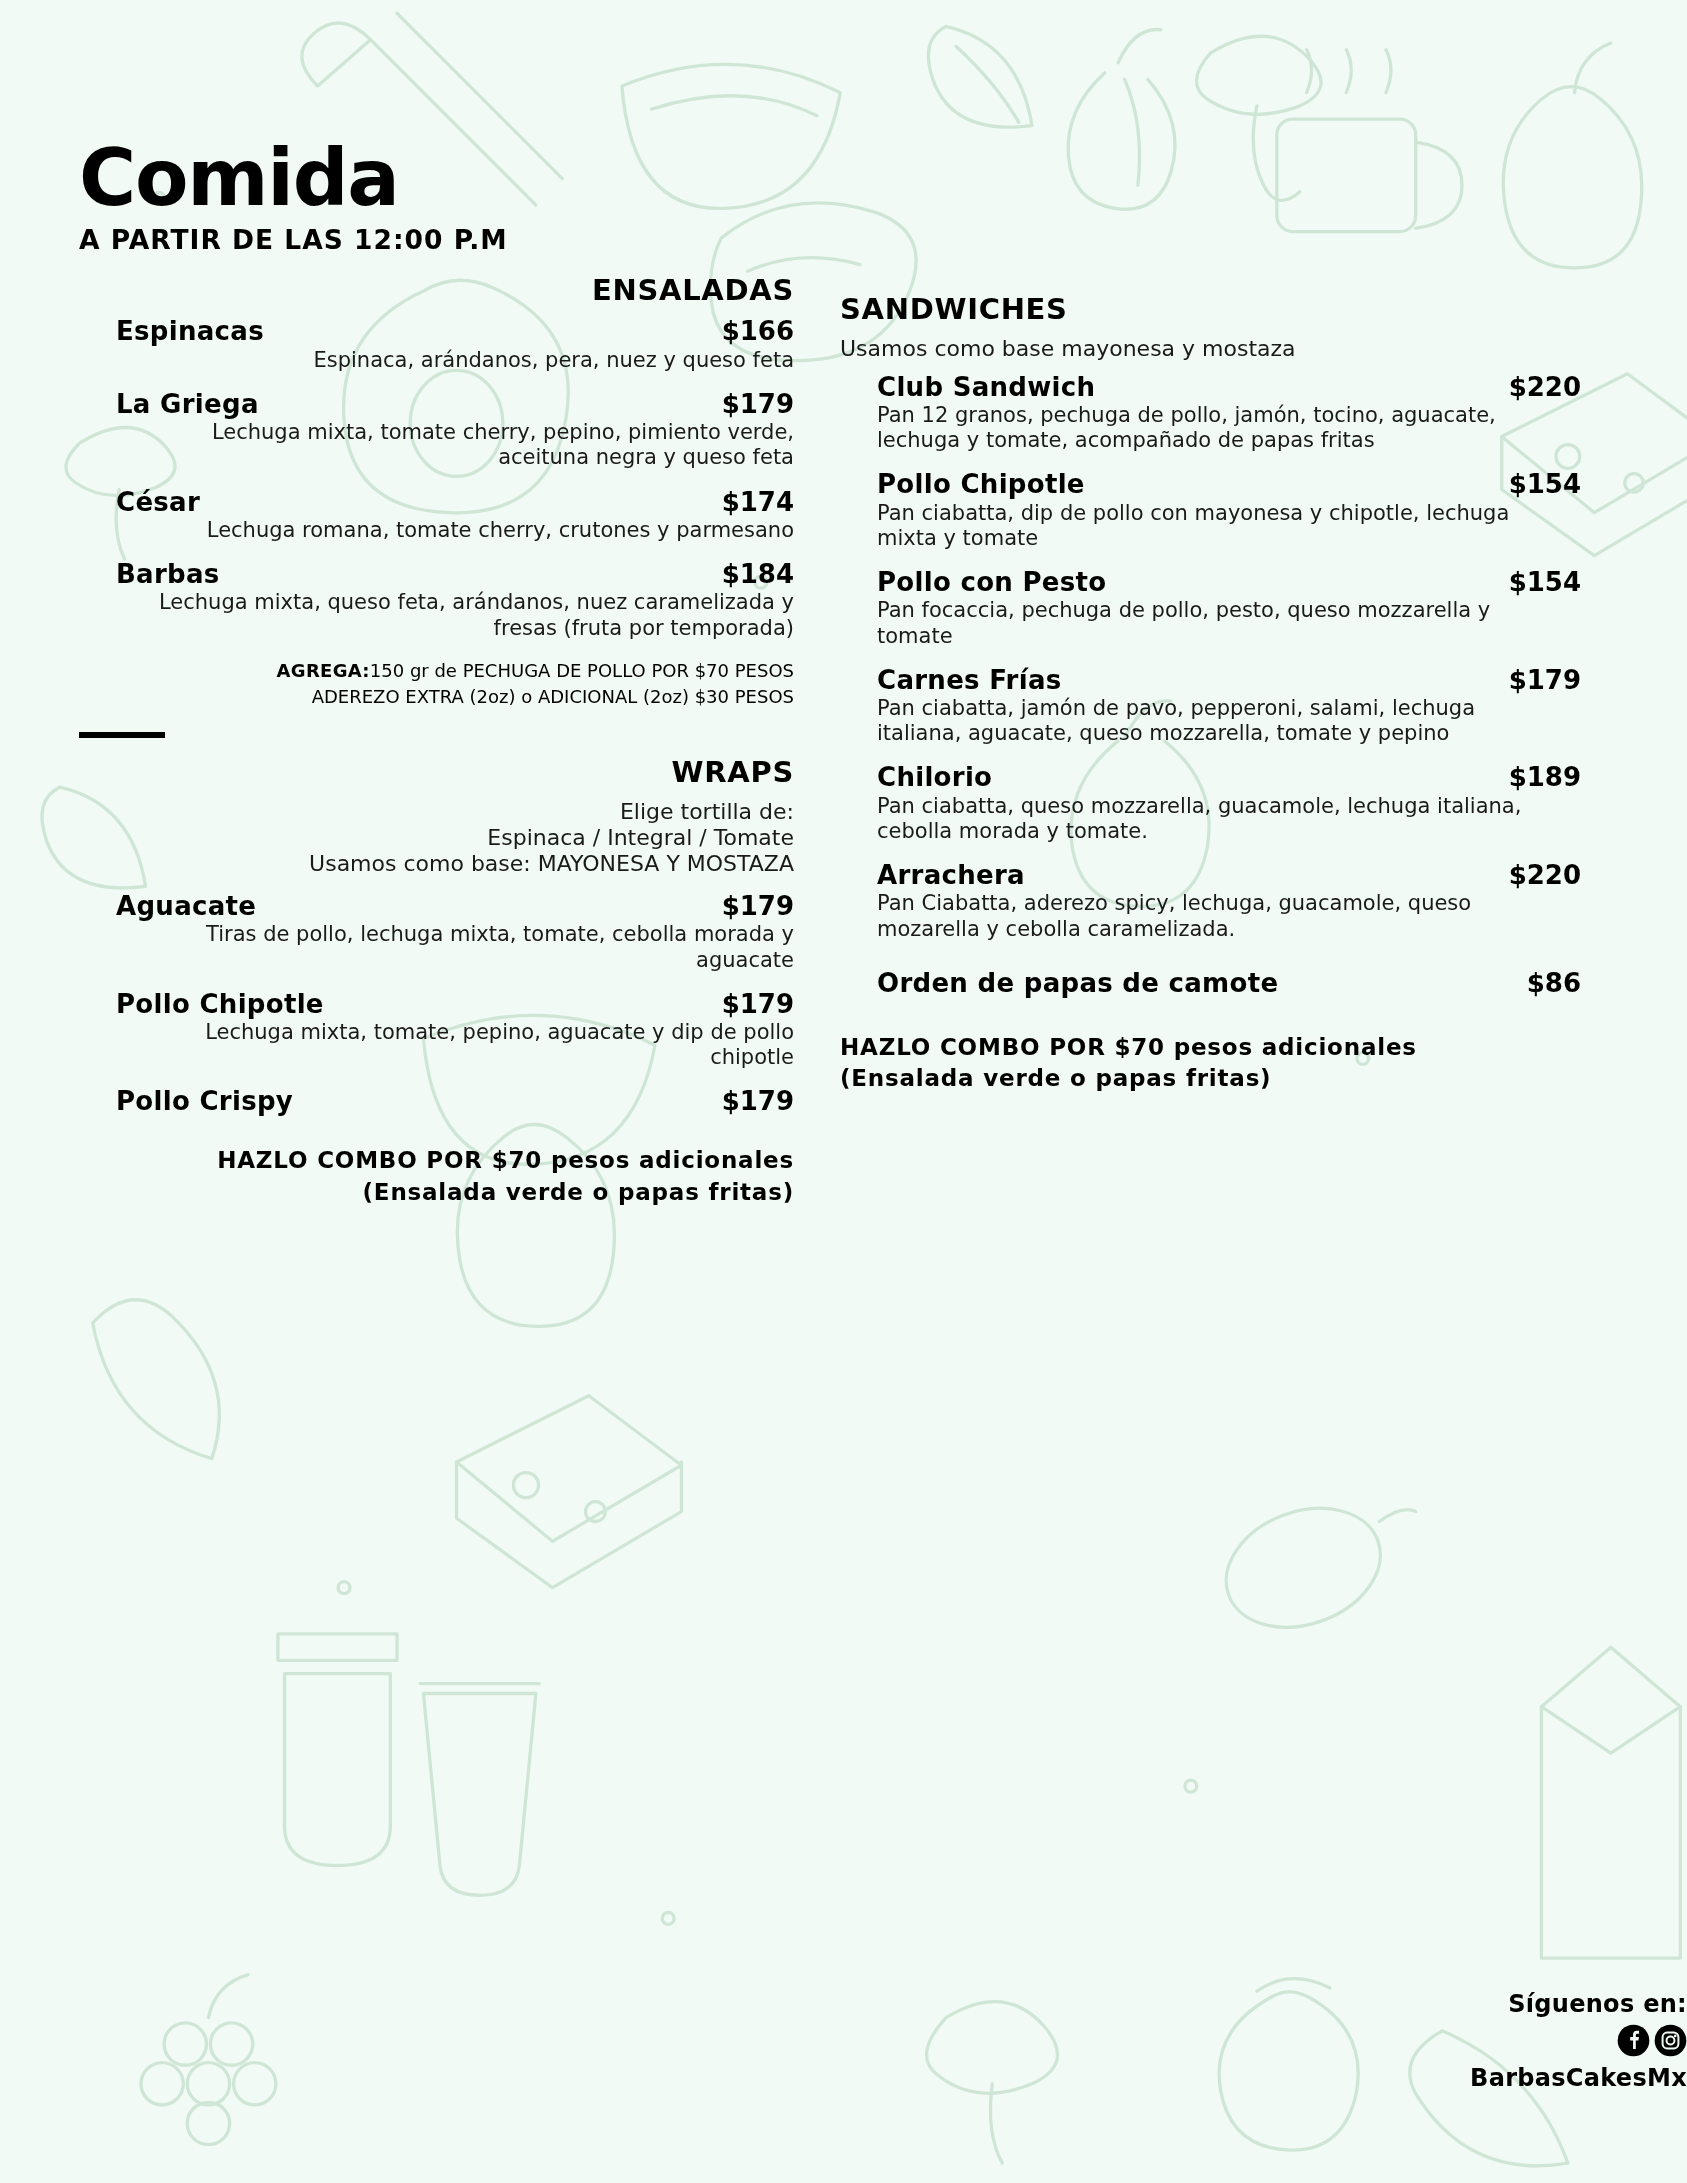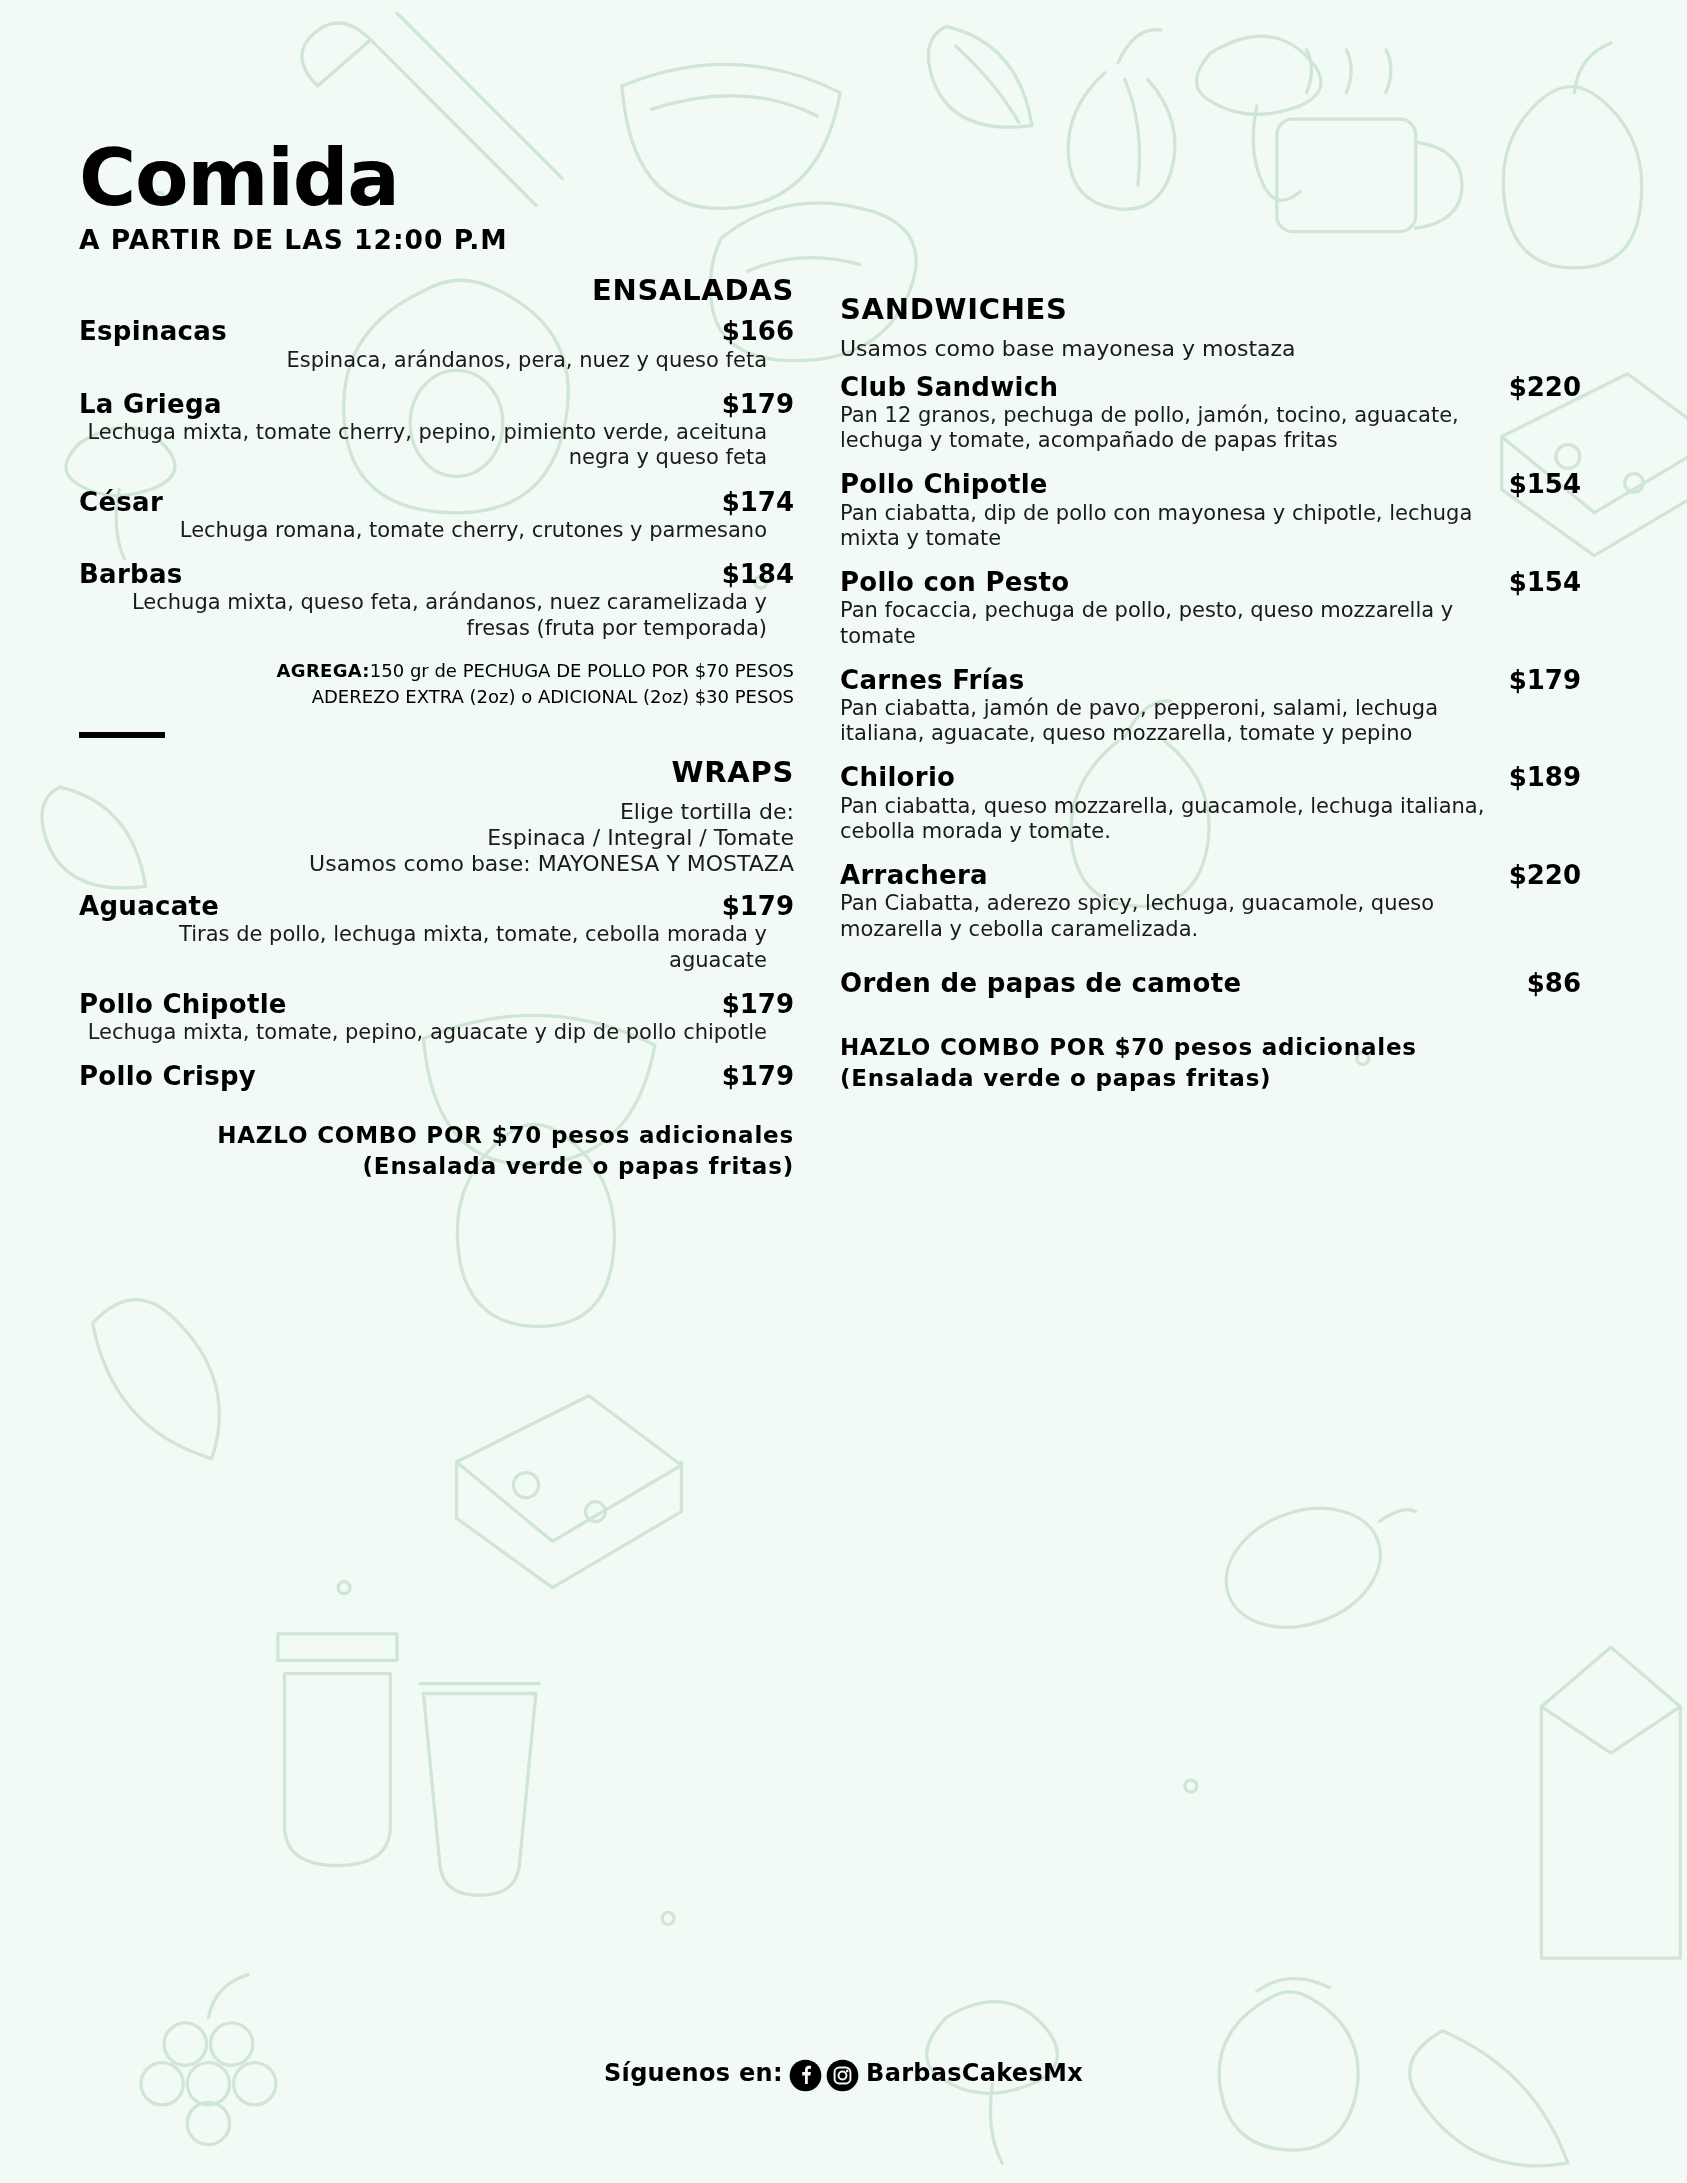--- a/index.html
+++ b/index.html
@@ -70,21 +70,21 @@
     margin: 0 0 9.3px 0;
   }
   .section-note {
     font-size: 22px;
     color: #1a1a1a;
     margin: 0 0 9.3px 0;
     line-height: 1.25;
   }
 
   
-  .item { margin-bottom: 16px; }
+  .item { margin-bottom: 16px; margin-left: 37px; }
   .item-head {
     display: flex;
     justify-content: space-between;
     align-items: baseline;
     gap: 9.3px;
   }
   .item-name {
     font-size: 26px;
     font-weight: bold;
     letter-spacing: 0.3px;
@@ -137,24 +137,25 @@
   }
   .combo-right { margin-top: 34px; }
 
   
   .footer {
     position: absolute;
     left: 0;
     right: 0;
     bottom: 91px;
     display: flex;
-    align-items: flex-start;
+    align-items: flex-end;
     justify-content: center;
     gap: 6.6px;
     z-index: 3;
+    flex-direction: column;
   }
   .footer-text {
     font-size: 24px;
     font-weight: bold;
     letter-spacing: 0.3px;
     color: #000;
   }
   .social-icons { display: flex; align-items: center; gap: 4px; }
   .handle {
     font-size: 24px;

